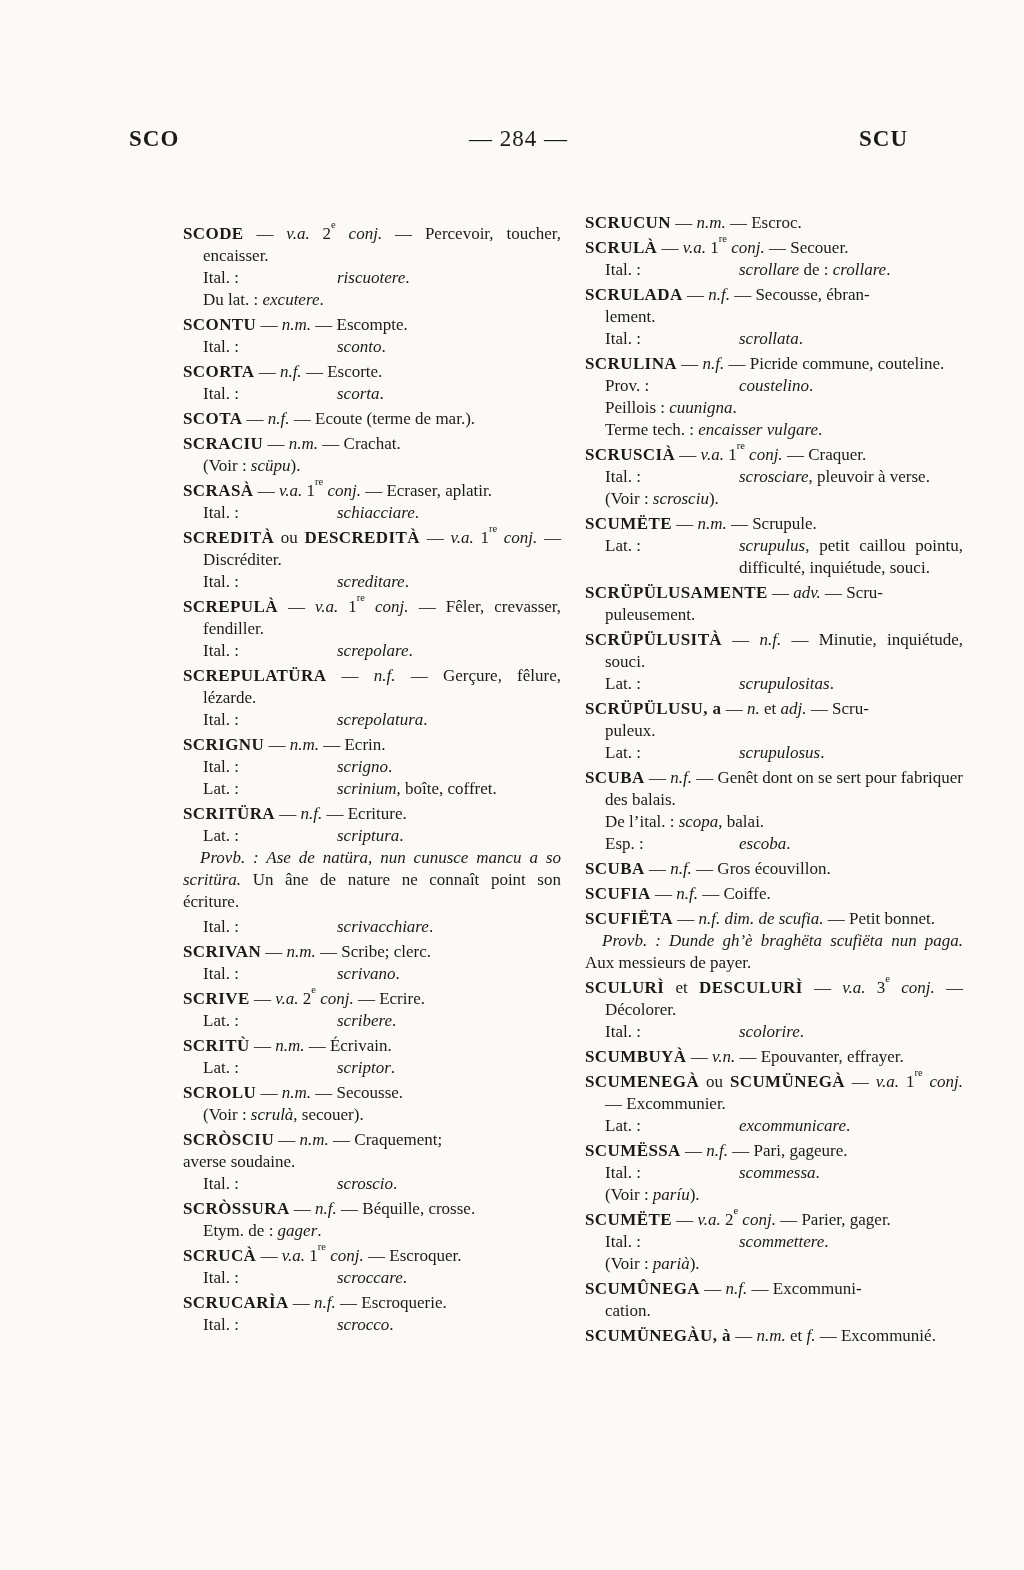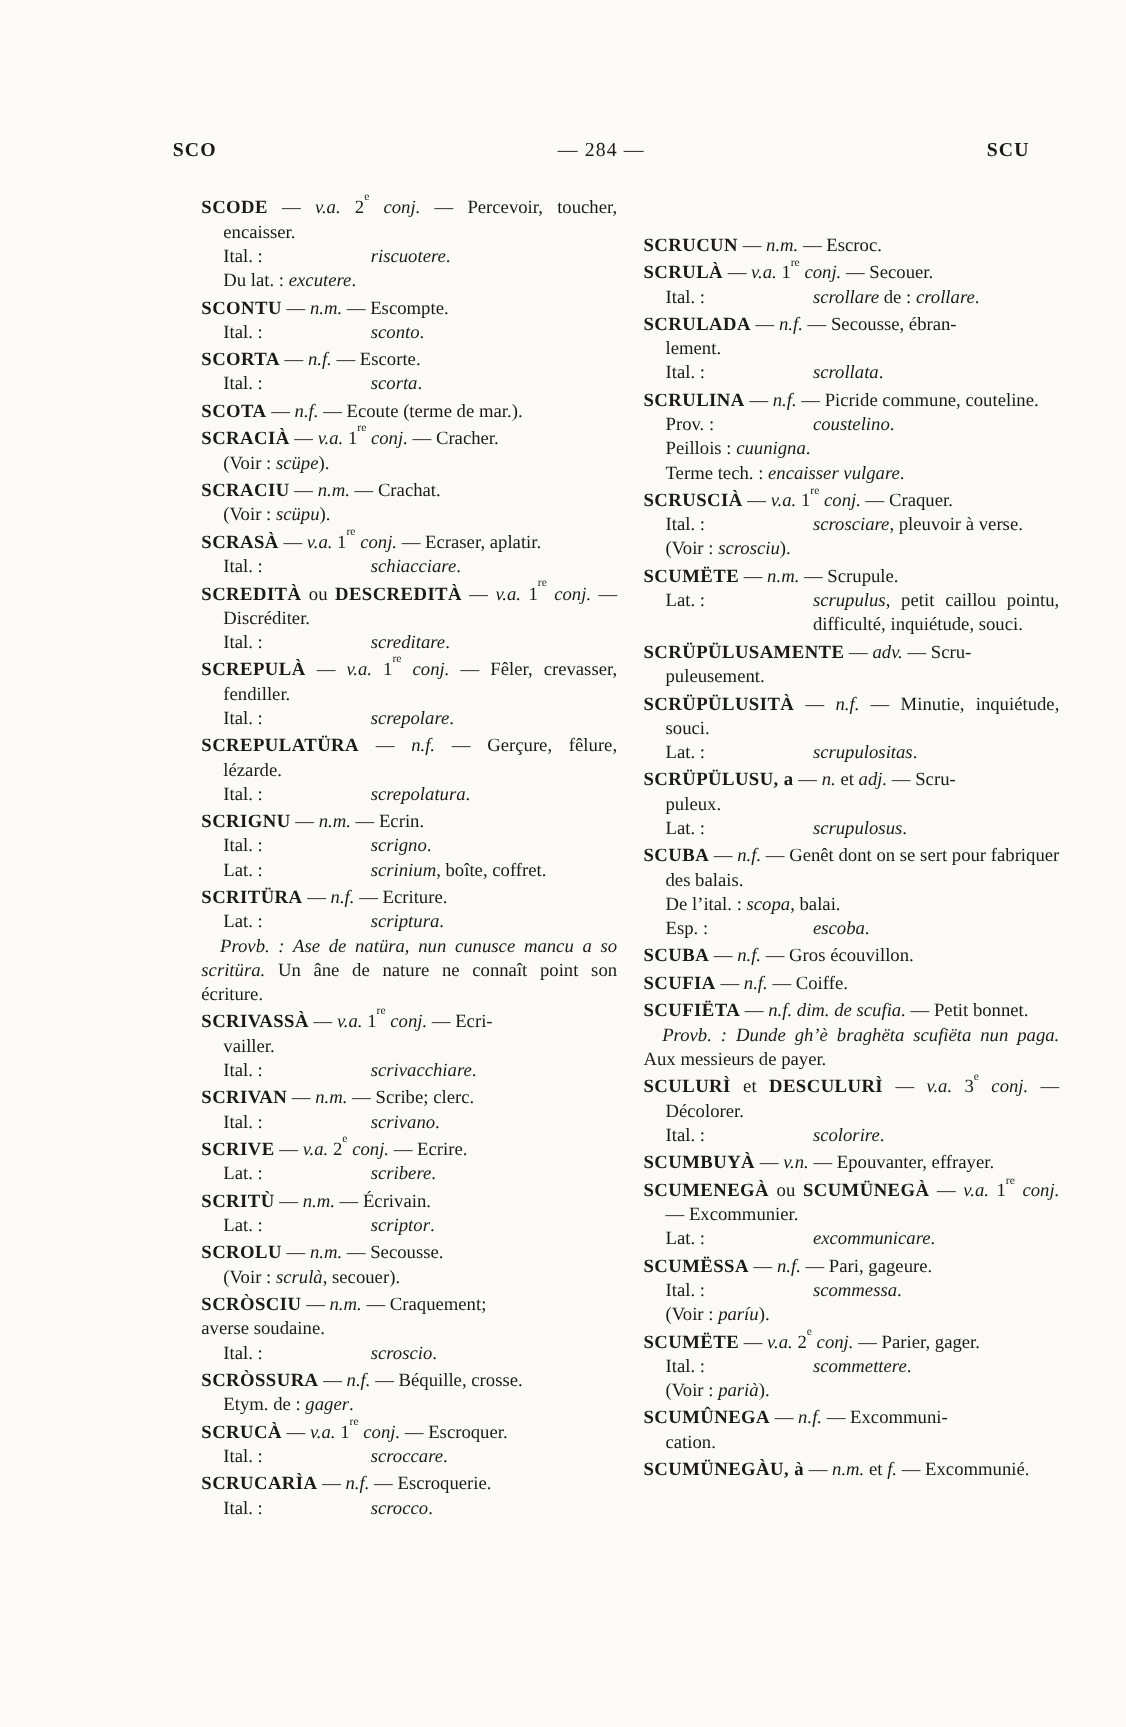--- a/index.html
+++ b/index.html
@@ -7,23 +7,23 @@
     width:1024px;height:1570px;
     background:#fbfaf7;
     font-family:"Liberation Serif","DejaVu Serif",serif;
     color:#1c1a18;
     -webkit-font-smoothing:antialiased;
   }
   .page{position:relative;width:1024px;height:1570px;background:#fbfaf7;overflow:hidden;}
 
   
   .runhead{
-    position:absolute;left:157px;top:126px;width:779px;
+    position:absolute;left:129px;top:126px;width:779px;
     display:grid;grid-template-columns:1fr auto 1fr;align-items:baseline;
-    font-size:18px;
+    font-size:23px;
   }
   .runhead .rh-l{font-weight:bold;letter-spacing:1px;justify-self:start;}
   .runhead .rh-c{font-weight:normal;justify-self:center;letter-spacing:1px;}
   .runhead .rh-r{font-weight:bold;letter-spacing:1px;justify-self:end;}
 
   
   .content{
     position:absolute;left:143px;top:172px;width:780px;height:1218px;
     display:flex;align-items:center;margin-left:40px;
   }
@@ -78,24 +78,20 @@
           <div class="line head"><b>SCORTA</b> — <i>n.f.</i> — Escorte.</div>
           <div class="line tab">
             <span class="lbl">Ital. :</span>
             <span class="val"><i>scorta</i>.</span>
           </div>
         </div>
         <div class="entry">
           <div class="line head"><b>SCOTA</b> — <i>n.f.</i> — Ecoute (terme de mar.).</div>
         </div>
         <div class="entry">
-          <div class="line head"><b>SCRACIÀ</b> — <i>v.a.</i> 1<sup>re</sup> <i>conj.</i> — Cracher.</div>
-          <div class="line sub">(Voir : <i>scüpe</i>).</div>
-        </div>
-        <div class="entry">
           <div class="line head"><b>SCRACIU</b> — <i>n.m.</i> — Crachat.</div>
           <div class="line sub">(Voir : <i>scüpu</i>).</div>
         </div>
         <div class="entry">
           <div class="line head"><b>SCRASÀ</b> — <i>v.a.</i> 1<sup>re</sup> <i>conj.</i> — Ecraser, aplatir.</div>
           <div class="line tab">
             <span class="lbl">Ital. :</span>
             <span class="val"><i>schiacciare</i>.</span>
           </div>
         </div>
@@ -133,22 +129,20 @@
         </div>
         <div class="entry">
           <div class="line head"><b>SCRITÜRA</b> — <i>n.f.</i> — Ecriture.</div>
           <div class="line tab">
             <span class="lbl">Lat. :</span>
             <span class="val"><i>scriptura</i>.</span>
           </div>
           <div class="line prov"><i>Provb. : Ase de natüra, nun cunusce mancu a so scritüra.</i> Un âne de nature ne connaît point son écriture.</div>
         </div>
         <div class="entry">
-          <div class="line head"><b>SCRIVASSÀ</b> — <i>v.a.</i> 1<sup>re</sup> <i>conj.</i> — Ecri-
-vailler.</div>
           <div class="line tab">
             <span class="lbl">Ital. :</span>
             <span class="val"><i>scrivacchiare</i>.</span>
           </div>
         </div>
         <div class="entry">
           <div class="line head"><b>SCRIVAN</b> — <i>n.m.</i> — Scribe; clerc.</div>
           <div class="line tab">
             <span class="lbl">Ital. :</span>
             <span class="val"><i>scrivano</i>.</span>

